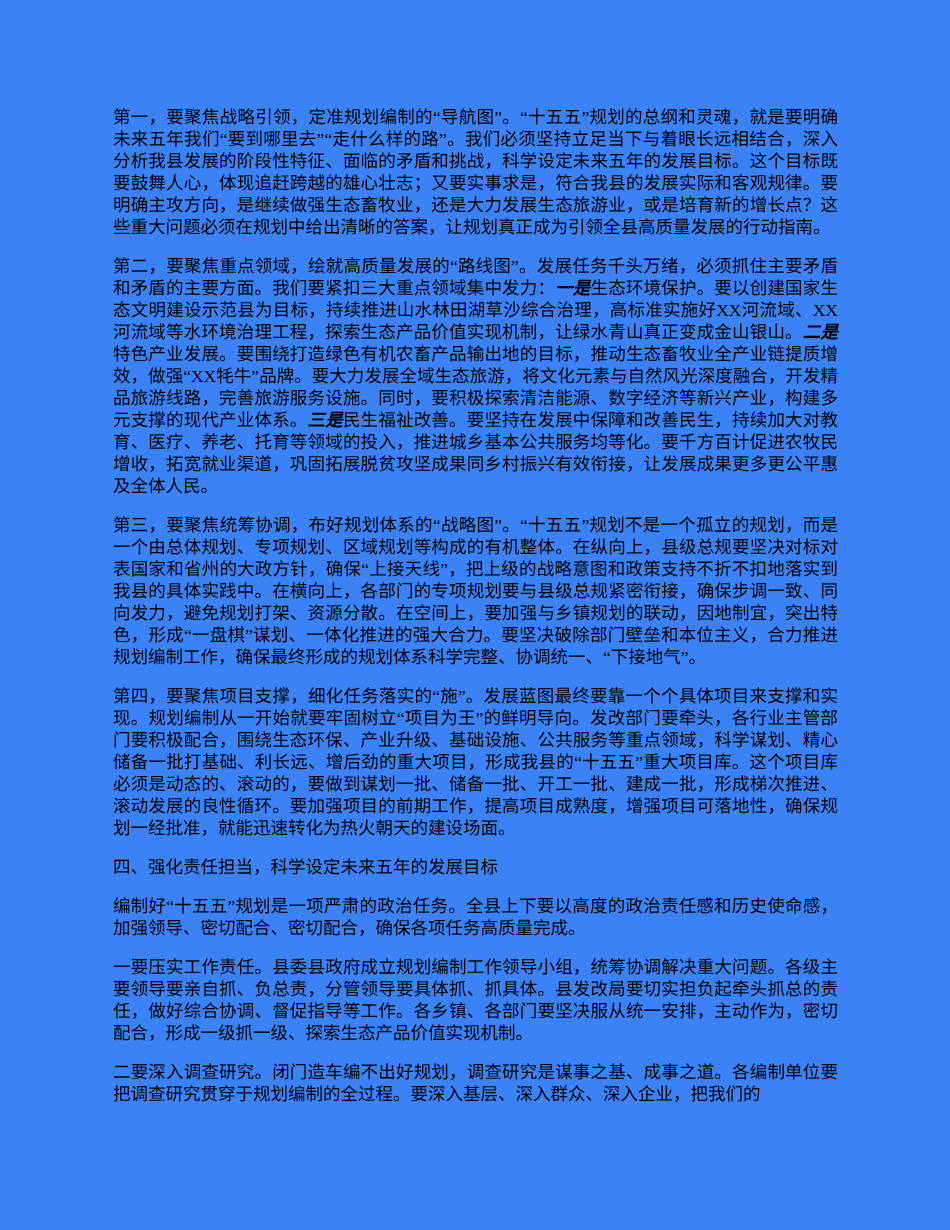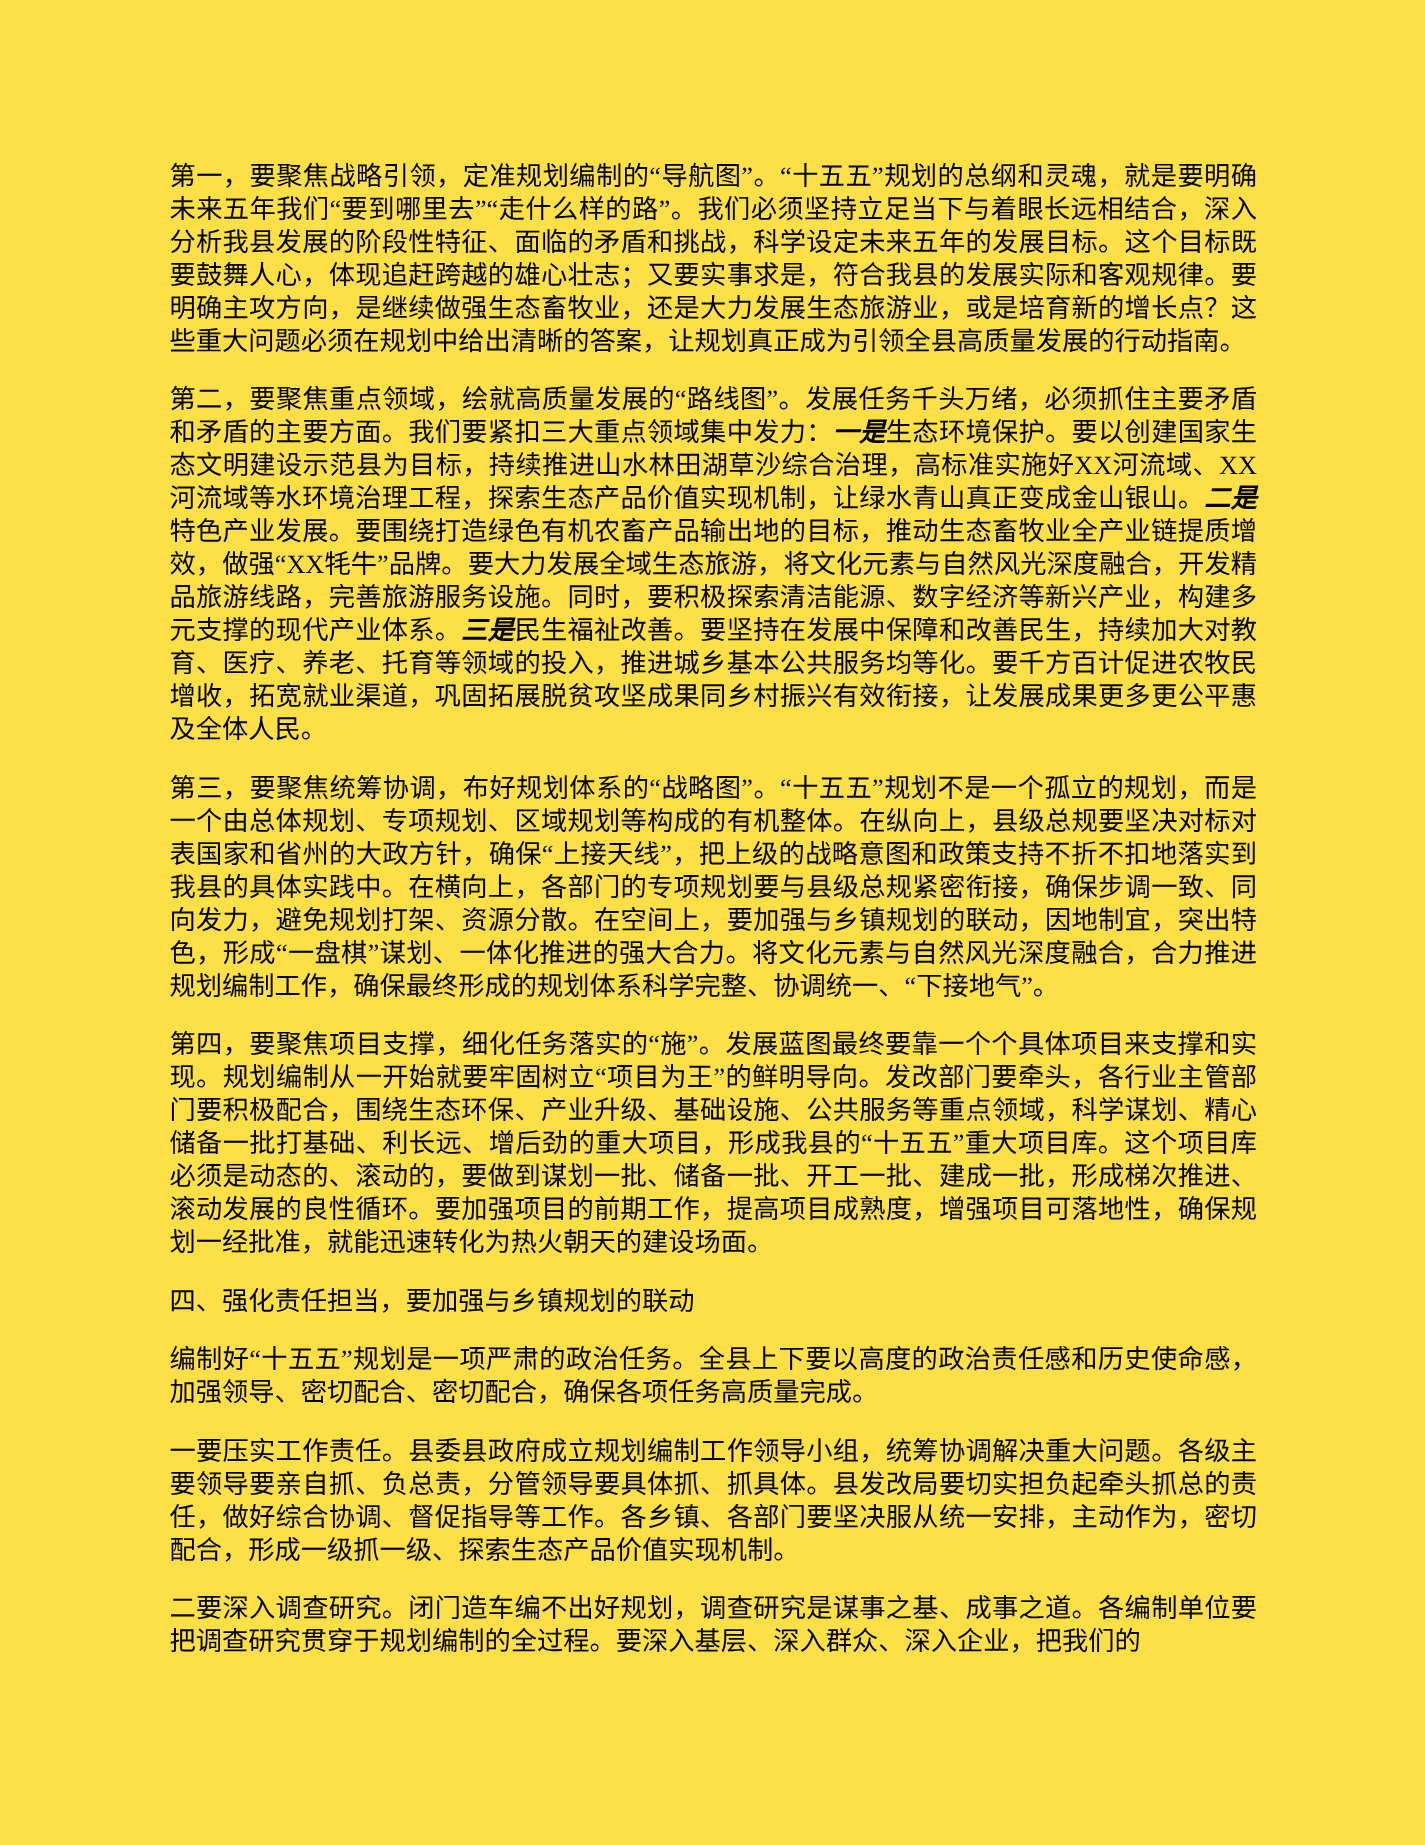--- a/index.html
+++ b/index.html
@@ -5,21 +5,21 @@
   html, body {
     margin: 0;
     padding: 0;
     background: #ffffff;
   }
   .doc-page {
     position: relative;
     width: 950px;
     height: 1230px;
     box-sizing: border-box;
-    background: #fde047;
+    background: #3b82f6;
     padding: 106px 112px 0 113px;
     overflow: hidden;
   }
   .doc-body {
     width: 100%;
   }
   .doc-paragraph, .doc-heading {
     margin: 0 0 17px 0;
     padding: 0;
     font-family: "Liberation Serif", "DejaVu Serif", serif;
@@ -34,20 +34,20 @@
   .seg { font-weight: inherit; }
   .seg.bold { font-weight: bold; font-style: italic; }
 </style>
 </head>
 <body>
 
 <div class="doc-page">
   <div class="doc-body" id="doc-body">
       <p class="doc-paragraph"><span class="seg">第一，要聚焦战略引领，定准规划编制的“导航图”。“十五五”规划的总纲和灵魂，就是要明确未来五年我们“要到哪里去”“走什么样的路”。我们必须坚持立足当下与着眼长远相结合，深入分析我县发展的阶段性特征、面临的矛盾和挑战，科学设定未来五年的发展目标。这个目标既要鼓舞人心，体现追赶跨越的雄心壮志；又要实事求是，符合我县的发展实际和客观规律。要明确主攻方向，是继续做强生态畜牧业，还是大力发展生态旅游业，或是培育新的增长点？这些重大问题必须在规划中给出清晰的答案，让规划真正成为引领全县高质量发展的行动指南。</span></p>
       <p class="doc-paragraph"><span class="seg">第二，要聚焦重点领域，绘就高质量发展的“路线图”。发展任务千头万绪，必须抓住主要矛盾和矛盾的主要方面。我们要紧扣三大重点领域集中发力：</span><span class="seg bold">一是</span><span class="seg">生态环境保护。要以创建国家生态文明建设示范县为目标，持续推进山水林田湖草沙综合治理，高标准实施好XX河流域、XX河流域等水环境治理工程，探索生态产品价值实现机制，让绿水青山真正变成金山银山。</span><span class="seg bold">二是</span><span class="seg">特色产业发展。要围绕打造绿色有机农畜产品输出地的目标，推动生态畜牧业全产业链提质增效，做强“XX牦牛”品牌。要大力发展全域生态旅游，将文化元素与自然风光深度融合，开发精品旅游线路，完善旅游服务设施。同时，要积极探索清洁能源、数字经济等新兴产业，构建多元支撑的现代产业体系。</span><span class="seg bold">三是</span><span class="seg">民生福祉改善。要坚持在发展中保障和改善民生，持续加大对教育、医疗、养老、托育等领域的投入，推进城乡基本公共服务均等化。要千方百计促进农牧民增收，拓宽就业渠道，巩固拓展脱贫攻坚成果同乡村振兴有效衔接，让发展成果更多更公平惠及全体人民。</span></p>
-      <p class="doc-paragraph"><span class="seg">第三，要聚焦统筹协调，布好规划体系的“战略图”。“十五五”规划不是一个孤立的规划，而是一个由总体规划、专项规划、区域规划等构成的有机整体。在纵向上，县级总规要坚决对标对表国家和省州的大政方针，确保“上接天线”，把上级的战略意图和政策支持不折不扣地落实到我县的具体实践中。在横向上，各部门的专项规划要与县级总规紧密衔接，确保步调一致、同向发力，避免规划打架、资源分散。在空间上，要加强与乡镇规划的联动，因地制宜，突出特色，形成“一盘棋”谋划、一体化推进的强大合力。将文化元素与自然风光深度融合，合力推进规划编制工作，确保最终形成的规划体系科学完整、协调统一、“下接地气”。</span></p>
+      <p class="doc-paragraph"><span class="seg">第三，要聚焦统筹协调，布好规划体系的“战略图”。“十五五”规划不是一个孤立的规划，而是一个由总体规划、专项规划、区域规划等构成的有机整体。在纵向上，县级总规要坚决对标对表国家和省州的大政方针，确保“上接天线”，把上级的战略意图和政策支持不折不扣地落实到我县的具体实践中。在横向上，各部门的专项规划要与县级总规紧密衔接，确保步调一致、同向发力，避免规划打架、资源分散。在空间上，要加强与乡镇规划的联动，因地制宜，突出特色，形成“一盘棋”谋划、一体化推进的强大合力。要坚决破除部门壁垒和本位主义，合力推进规划编制工作，确保最终形成的规划体系科学完整、协调统一、“下接地气”。</span></p>
       <p class="doc-paragraph"><span class="seg">第四，要聚焦项目支撑，细化任务落实的“施”。发展蓝图最终要靠一个个具体项目来支撑和实现。规划编制从一开始就要牢固树立“项目为王”的鲜明导向。发改部门要牵头，各行业主管部门要积极配合，围绕生态环保、产业升级、基础设施、公共服务等重点领域，科学谋划、精心储备一批打基础、利长远、增后劲的重大项目，形成我县的“十五五”重大项目库。这个项目库必须是动态的、滚动的，要做到谋划一批、储备一批、开工一批、建成一批，形成梯次推进、滚动发展的良性循环。要加强项目的前期工作，提高项目成熟度，增强项目可落地性，确保规划一经批准，就能迅速转化为热火朝天的建设场面。</span></p>
-      <h2 class="doc-heading"><span class="seg">四、强化责任担当，要加强与乡镇规划的联动</span></h2>
+      <h2 class="doc-heading"><span class="seg">四、强化责任担当，科学设定未来五年的发展目标</span></h2>
       <p class="doc-paragraph"><span class="seg">编制好“十五五”规划是一项严肃的政治任务。全县上下要以高度的政治责任感和历史使命感，加强领导、密切配合、密切配合，确保各项任务高质量完成。</span></p>
       <p class="doc-paragraph"><span class="seg">一要压实工作责任。县委县政府成立规划编制工作领导小组，统筹协调解决重大问题。各级主要领导要亲自抓、负总责，分管领导要具体抓、抓具体。县发改局要切实担负起牵头抓总的责任，做好综合协调、督促指导等工作。各乡镇、各部门要坚决服从统一安排，主动作为，密切配合，形成一级抓一级、探索生态产品价值实现机制。</span></p>
       <p class="doc-paragraph"><span class="seg">二要深入调查研究。闭门造车编不出好规划，调查研究是谋事之基、成事之道。各编制单位要把调查研究贯穿于规划编制的全过程。要深入基层、深入群众、深入企业，把我们的</span></p>
     </div>
 </div>
 
 </body></html>

